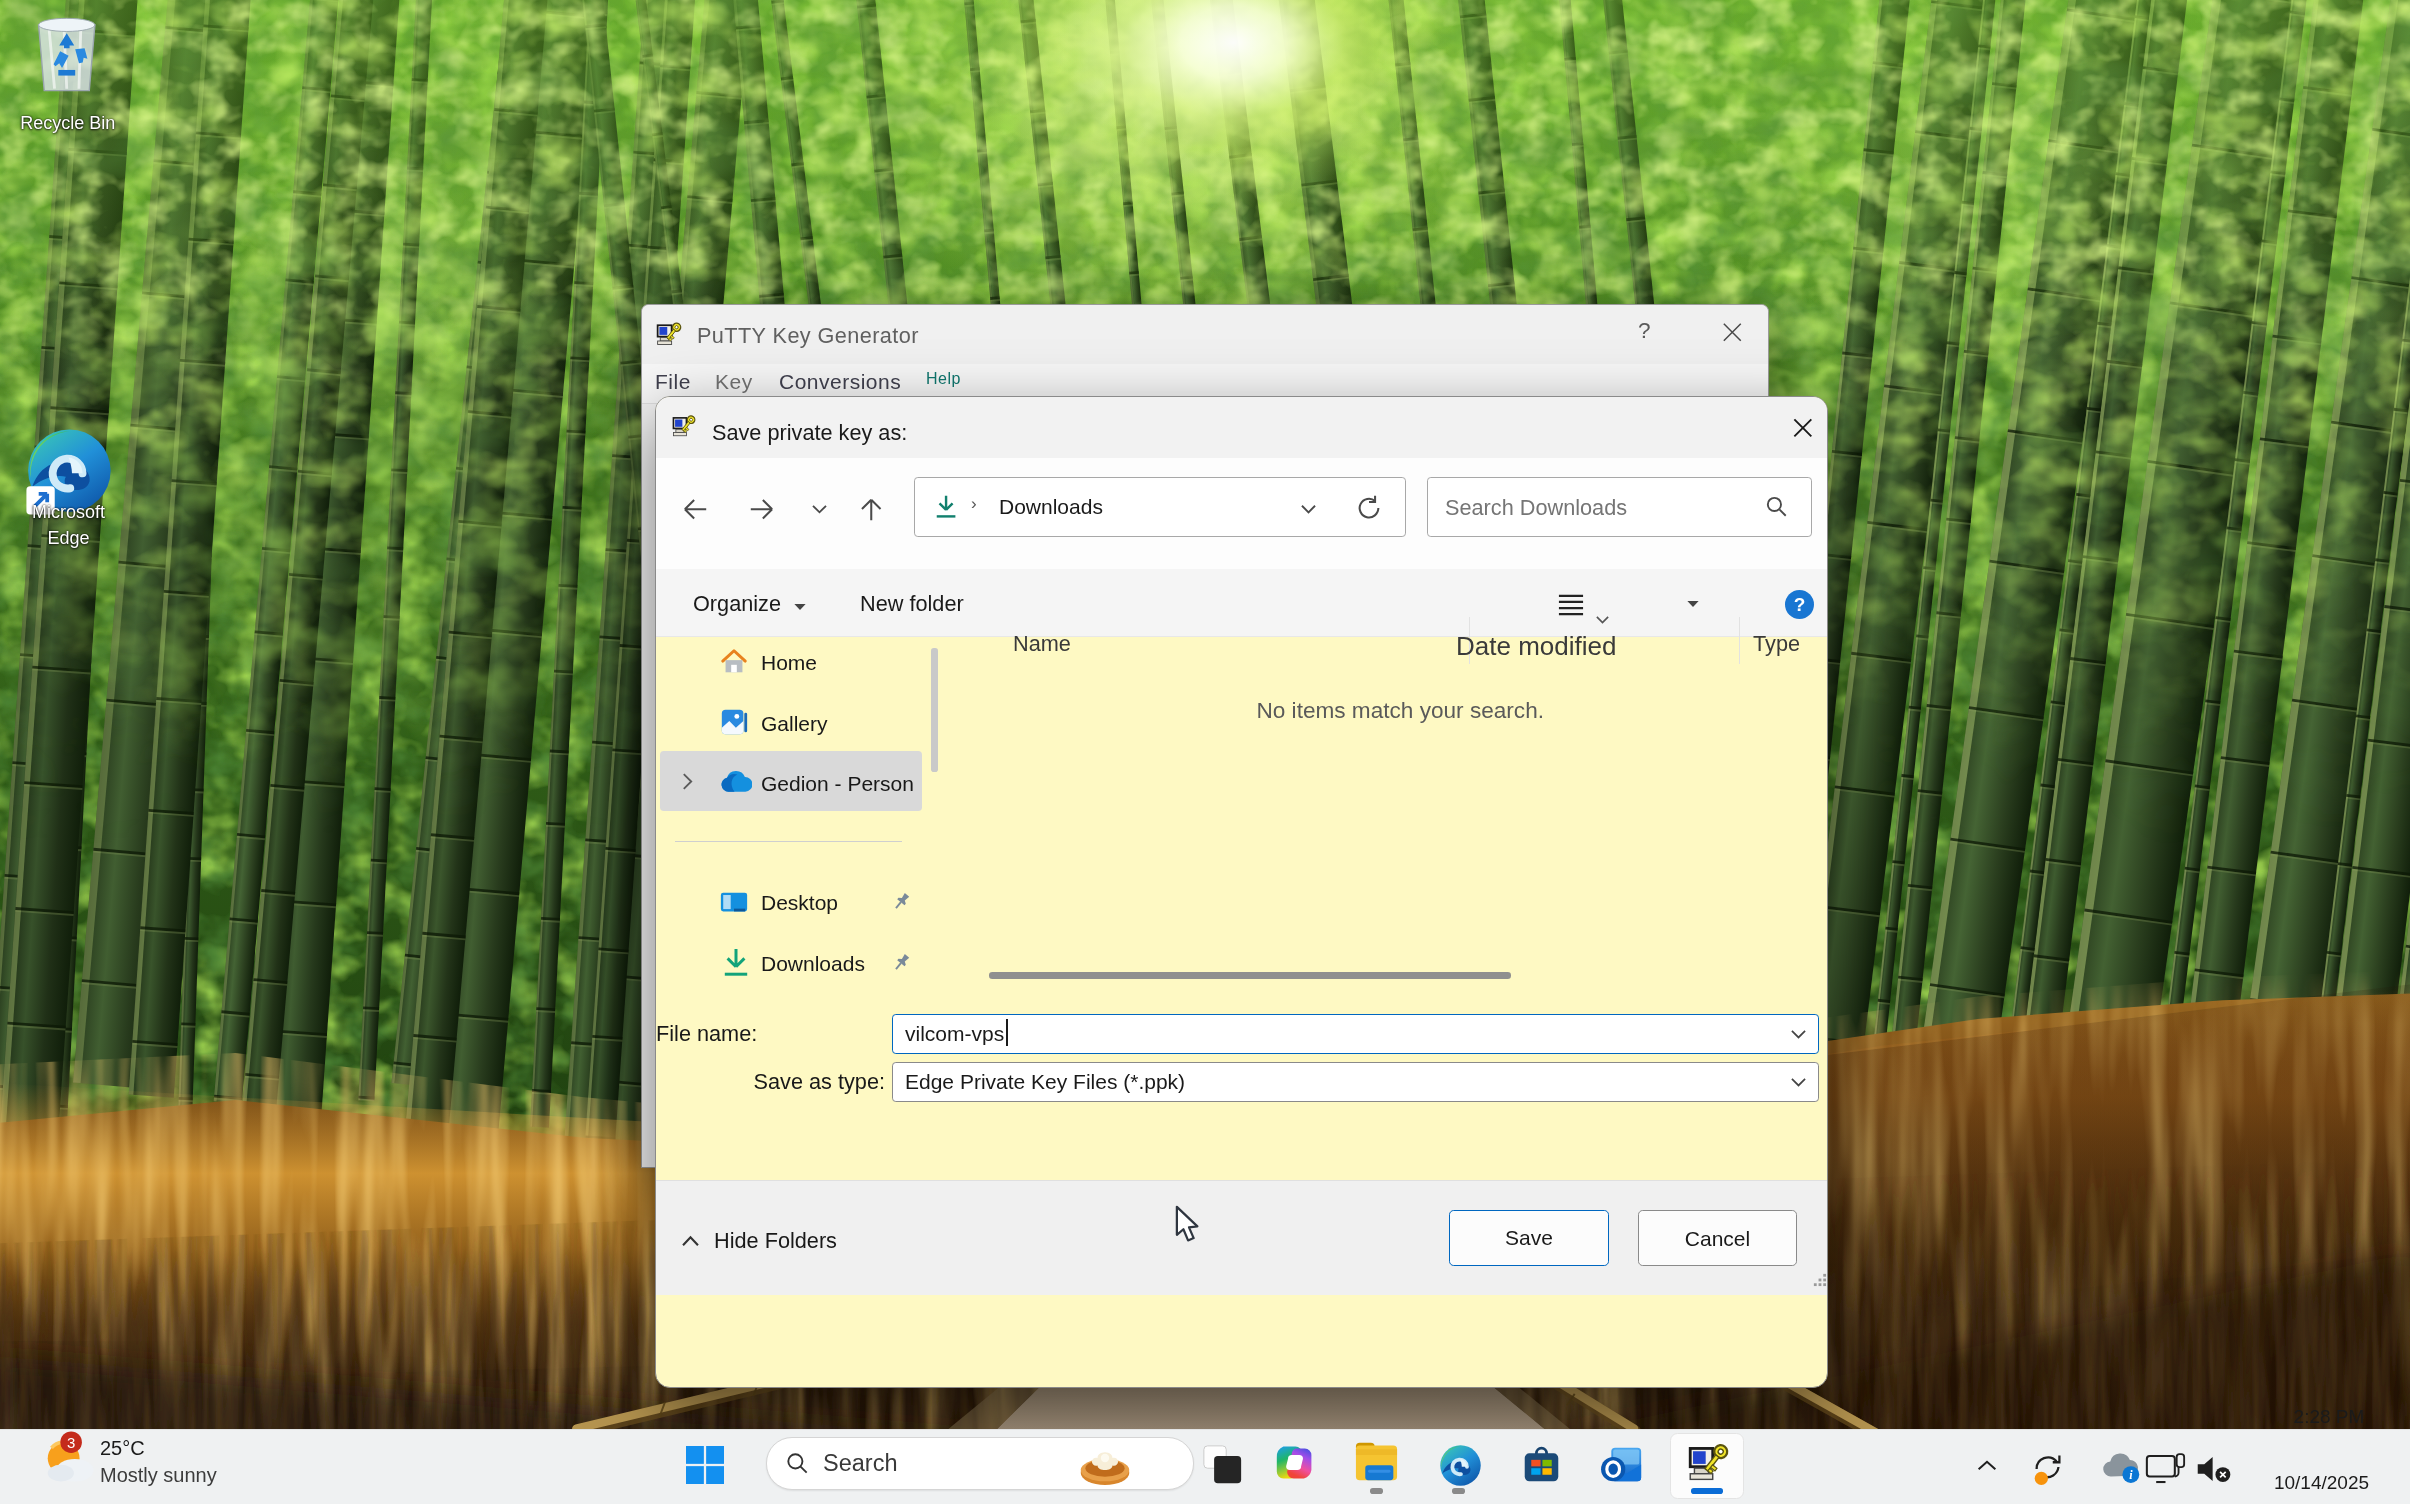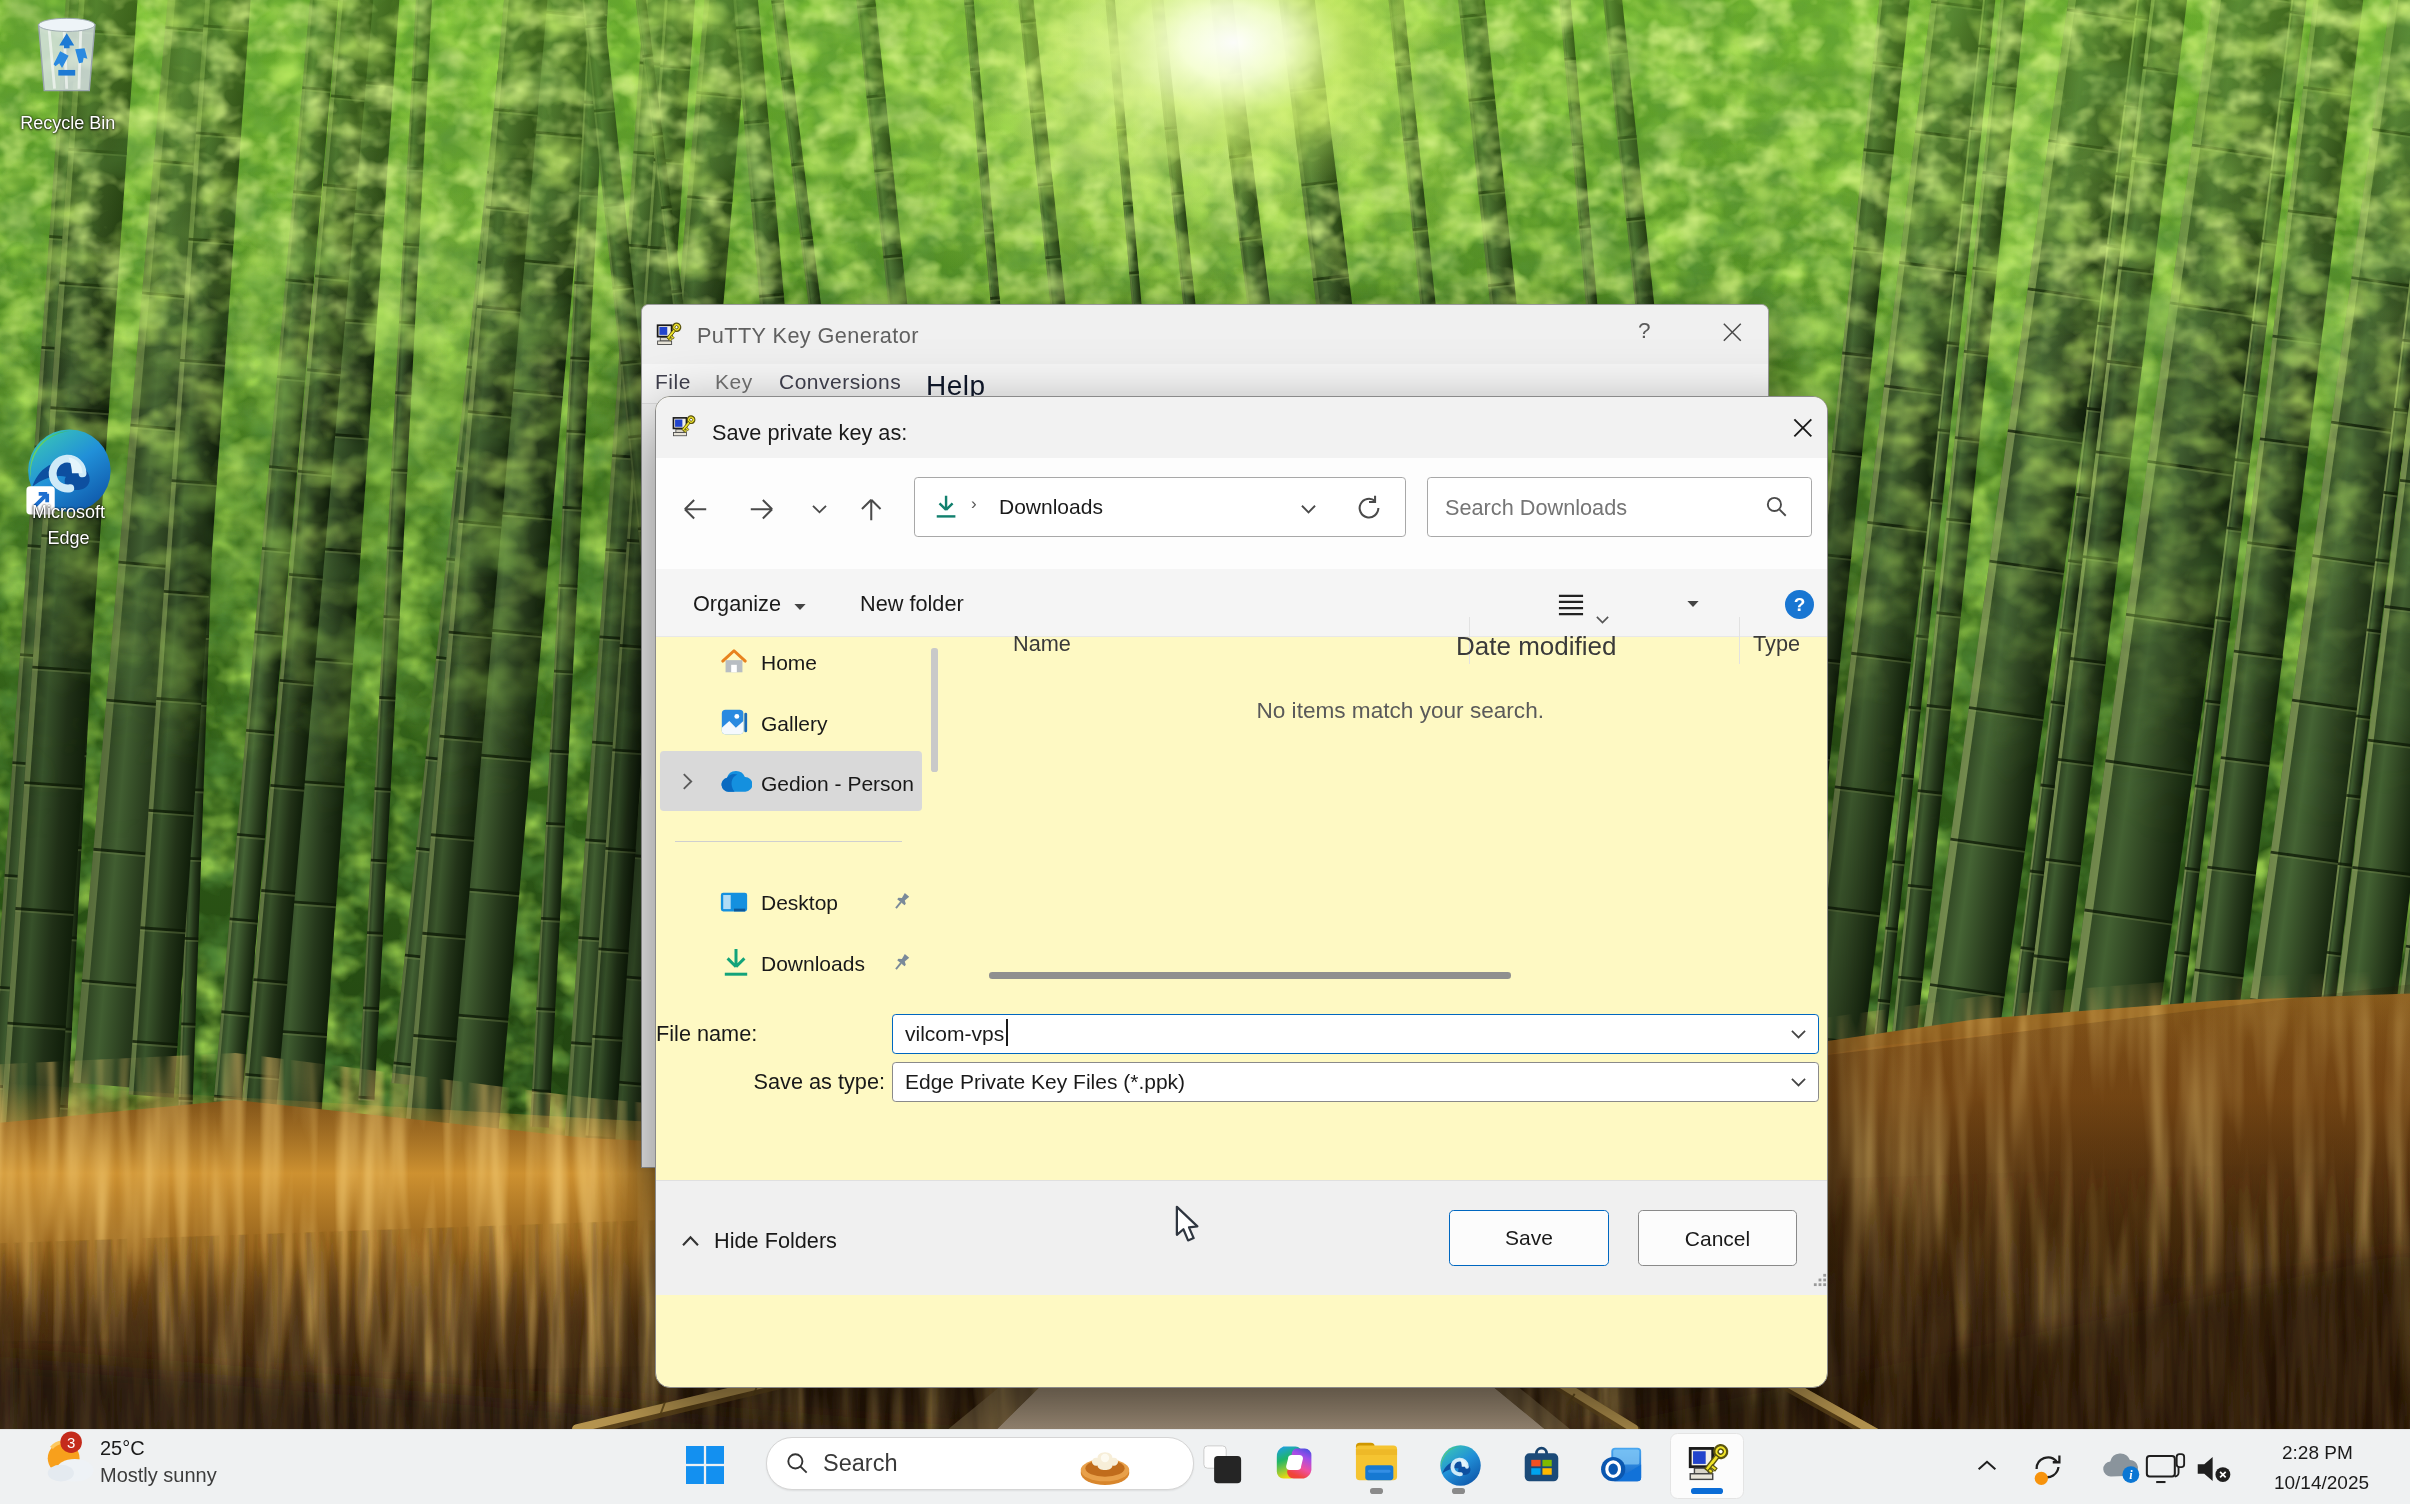--- a/index.html
+++ b/index.html
@@ -1902,21 +1902,21 @@
 </svg>
   <div class="abs" style="left:55px;top:18px;font-size:21.7px;letter-spacing:0.4px;color:#606060">PuTTY Key Generator</div>
   <div class="abs" style="left:996px;top:13px;font-size:22.6px;color:#5a5a5a">?</div>
   <svg class="abs" style="left:1079px;top:16px" width="22.6" height="22.6" viewBox="0 0 24 24">
       <path d="M3,3 L21,21 M21,3 L3,21" stroke="#4a4a4a" stroke-width="1.6"></path>
     </svg>
   <div class="abs" style="left:0;top:59px;width:100%;height:40px;background:#f7f7f7;border-bottom:0.9px solid #e0e0e0"></div>
   <div class="abs" style="left:13px;top:65px;font-size:21px;letter-spacing:0.5px;color:#40404e">File</div>
   <div class="abs" style="left:73px;top:65px;font-size:21px;letter-spacing:0.5px;color:#737373">Key</div>
   <div class="abs" style="left:137px;top:65px;font-size:21px;letter-spacing:0.5px;color:#40404e">Conversions</div>
-  <div class="abs" style="left:284px;top:65px;font-size:28px;letter-spacing:0.5px;color:#0f172a">Help</div>
+  <div class="abs" style="left:284px;top:65px;font-size:16px;letter-spacing:0.5px;color:#0f766e">Help</div>
 </div>
 
 <div class="abs" style="left:655px;top:396px;width:1173px;height:992px;background:#fef9c3;border-radius:15px;box-shadow:0 22.6px 66px rgba(0,0,0,0.5);border:0.9px solid #8a8a8a;overflow:hidden">
 
   <div class="abs" style="left:0;top:0;width:100%;height:61px;background:#f2f2f2"></div>
   <svg width="26" height="26" viewBox="0 0 32 32" style="position:absolute;left:15px;top:16px">
 <rect x="2" y="5" width="18" height="15" fill="#1a1a1a"></rect>
 <rect x="4" y="7" width="14" height="11" fill="#f2f0e8"></rect>
 <rect x="5" y="8" width="9" height="9" fill="#2244cc"></rect>
 <rect x="6" y="20" width="10" height="4" fill="#d8d4c8" stroke="#444" stroke-width="1"></rect>
@@ -2226,14 +2226,14 @@
  <rect x="2" y="4" width="30" height="22" rx="3" stroke="#1f1f1f" stroke-width="2.2" fill="none"></rect>
  <path d="M12,32 h10" stroke="#1f1f1f" stroke-width="2.2"></path>
  <rect x="34" y="2" width="8" height="14" rx="3" stroke="#1f1f1f" stroke-width="2" fill="none"></rect>
  <path d="M36,16 v6 a4,4 0 0,1 -4,4" stroke="#1f1f1f" stroke-width="2" fill="none"></path>
 </svg>
 <svg class="abs" style="left:2194px;top:1452px" width="41" height="34" viewBox="0 0 44 36">
  <path d="M4,13 h7 l9,-8 v26 l-9,-8 h-7 z" fill="#1f1f1f"></path>
  <circle cx="31" cy="24" r="8" fill="#1f1f1f"></circle>
  <path d="M28,21 l6,6 m0,-6 l-6,6" stroke="#fff" stroke-width="1.8"></path>
 </svg>
-<div class="abs" style="left:2282px;top:1442px;width:94px;text-align:left;font-size:19px;color:#1b1b1b">2:28 PM</div>
+<div class="abs" style="left:2282px;top:1406px;width:94px;text-align:center;font-size:19px;color:#1b1b1b">2:28 PM</div>
 <div class="abs" style="left:2264px;top:1472px;width:115px;text-align:center;font-size:19px;color:#1b1b1b">10/14/2025</div>
 
 </body></html>

